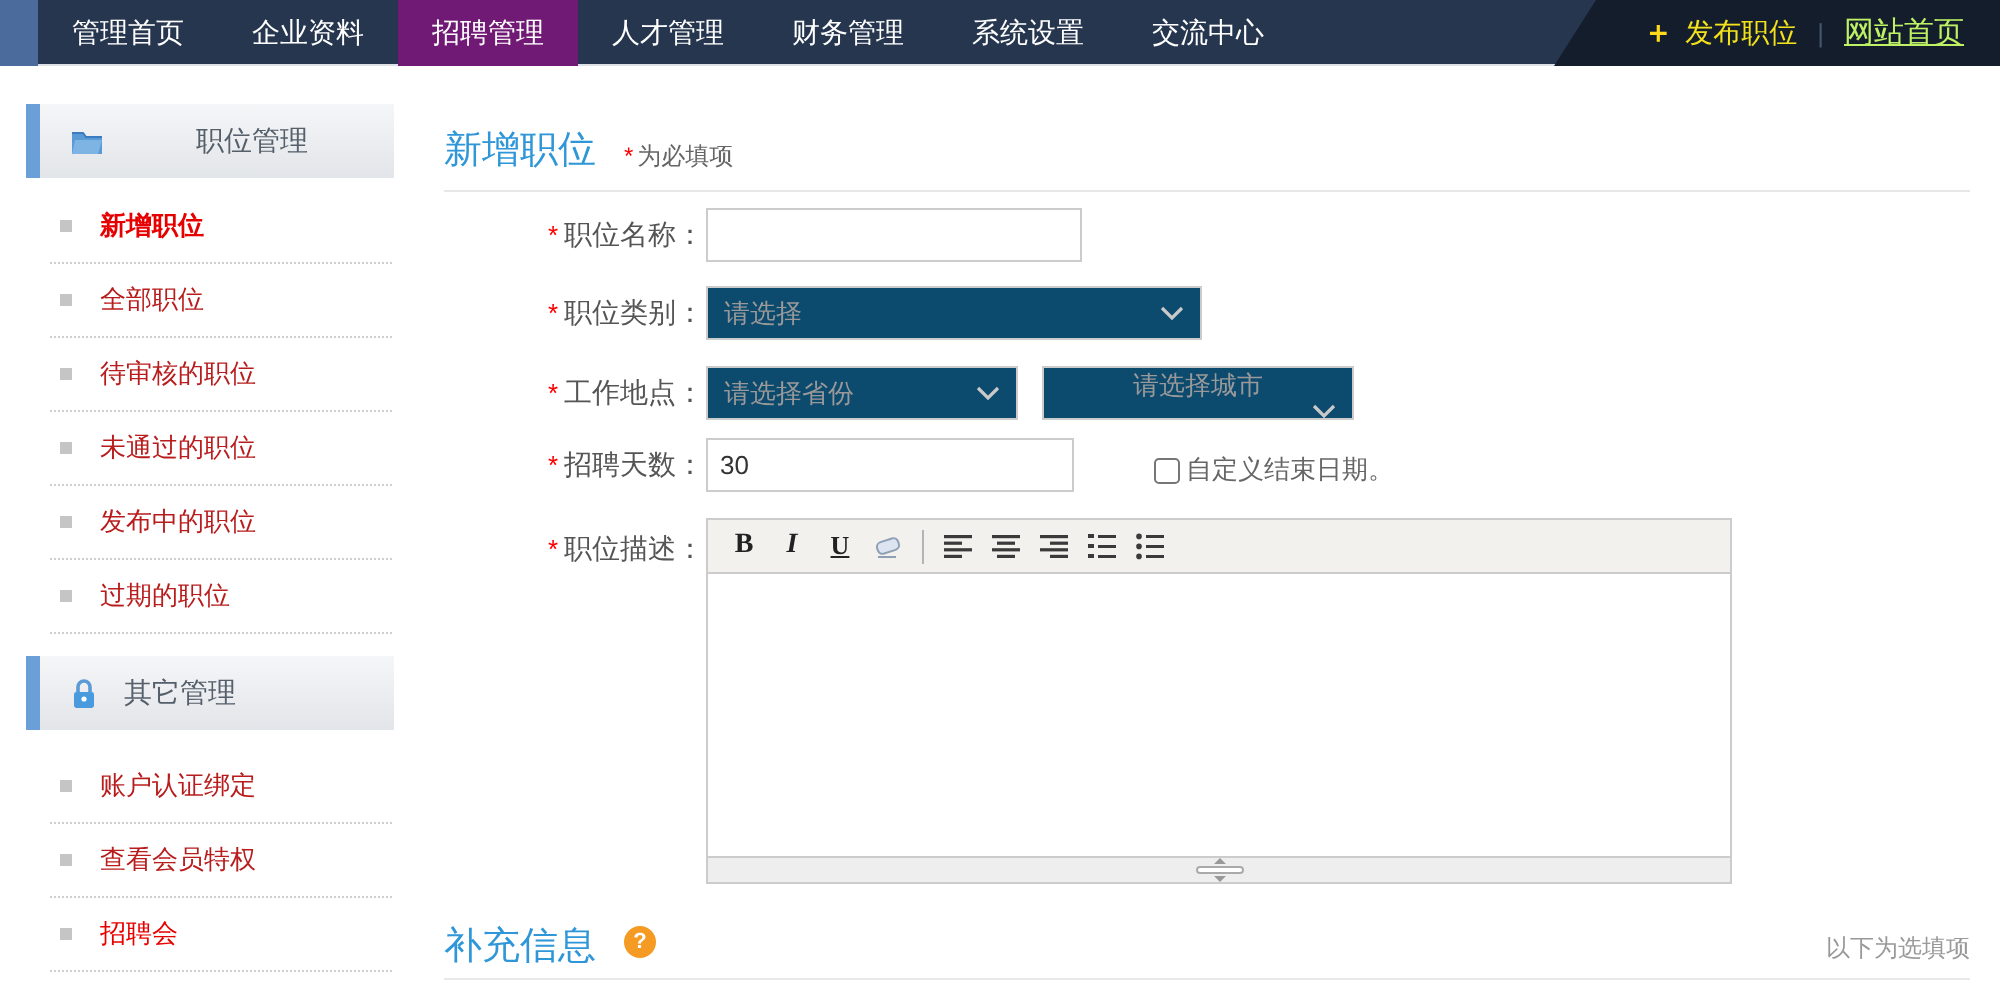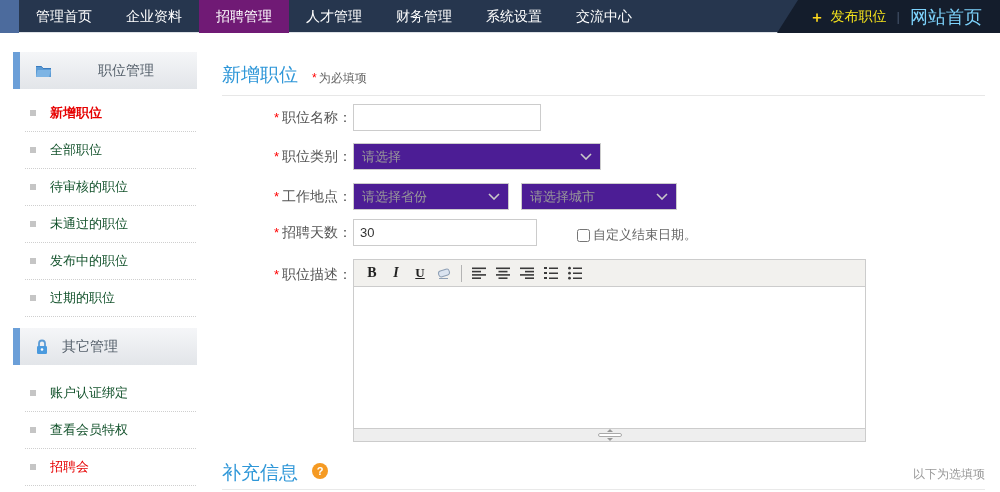--- a/index.html
+++ b/index.html
@@ -12,45 +12,45 @@
   .logo-square { position:absolute; left:0; top:0; width:19px; height:33px; background:#4c6b9d; }
   .nav-items { position:absolute; left:19px; top:0; height:33px; display:flex; }
   .nav-item { padding:0 17px; line-height:33px; font-size:14px; color:#fff; cursor:pointer; white-space:nowrap; }
   .nav-item.active { background:#701a75; }
   .nav-right { position:absolute; left:770px; top:0; width:230px; height:33px; background:#141d2c;
                clip-path:polygon(28px 0, 100% 0, 100% 100%, 7px 100%);
                display:flex; align-items:center; justify-content:flex-end; padding-right:18px; }
   .plus-ico { color:#ffd91c; font-size:15px; font-weight:bold; margin-right:6px; line-height:1; }
   .publish-label { color:#f3e11c; font-size:14px; cursor:pointer; }
   .nav-divider { color:#46556b; font-size:13px; margin:0 10px; }
-  .site-home { color:#7dd3fc; font-size:18px; cursor:pointer; }
+  .site-home { color:#bef264; font-size:15px; cursor:pointer;text-decoration:underline; }
 
   
   .side-section-header { position:absolute; left:13px; width:184px; height:37px;
       border-left:7px solid #6b9fd8; background:linear-gradient(180deg,#f5f6f8,#e2e5e9);
       display:flex; align-items:center; padding-left:15px; }
   .side-section-header .hdr-label { font-size:14px; color:#55606b; margin-left:13px; }
   .side-items { position:absolute; left:25px; width:171px; }
   .side-item { height:37px; display:flex; align-items:center; border-bottom:1px dotted #cfcfcf; cursor:pointer; }
   .side-bullet { width:6px; height:6px; background:#c5c5c5; margin-left:5px; flex:none; }
-  .side-item span.lbl { font-size:13px; color:#14532d; margin-left:14px; }
+  .side-item span.lbl { font-size:13px; color:#b91c1c; margin-left:14px; }
   .side-item.active-bold span.lbl { color:#e60000; font-weight:bold; }
   .side-item.active-red span.lbl { color:#e60000; }
 
   
   .page-title { position:absolute; left:222px; top:62px; font-size:19px; color:#2f97d8; }
   .req-note { position:absolute; left:312px; top:70px; font-size:12px; color:#666; }
   .req-note .star { color:#f00; margin-right:2px; }
   .title-sep { position:absolute; left:222px; top:95px; width:763px; height:1px; background:#e7e7e7; }
 
   .f-label { position:absolute; left:222px; width:130px; text-align:right; font-size:14px; color:#555; line-height:27px; white-space:nowrap; }
   .f-label .star { color:#f00; margin-right:3px; font-size:13px; }
   .txt-input { position:absolute; height:27px; border:1px solid #ccc; background:#fff; font-size:13px; color:#333;
                padding:0 6px; font-family:"Liberation Sans","DejaVu Sans",sans-serif; outline:none; }
-  .sel { position:absolute; height:27px; border:1px solid #ccc; background:#4c1d95; display:flex; align-items:center;
+  .sel { position:absolute; height:27px; border:1px solid #ccc; background:#0c4a6e; display:flex; align-items:center;
          padding:0 8px; font-size:13px; color:#999; cursor:pointer; }
   .sel .chev { margin-left:auto; display:flex; }
 
   .chk-row { position:absolute; display:flex; align-items:center; }
   .chk-row input { width:13px; height:13px; margin-right:3px; cursor:pointer; }
   .chk-row label { font-size:13px; color:#666; cursor:pointer; }
 
   
   .editor { position:absolute; left:353px; top:259px; width:513px; border:1px solid #ccc; }
   .ed-toolbar { height:27px; background:#f2f1ee; border-bottom:1px solid #ccc; display:flex; align-items:center; padding:0 6px; }
@@ -188,21 +188,21 @@
     <span class="star">*</span><span>工作地点：</span>
   </div>
   <div class="sel" style="left:353px; top:183px; width:156px;">
     <span>请选择省份</span>
     <span class="chev">
       <svg width="12" height="7" viewBox="0 0 12 7">
           <polyline points="1,1 6,6 11,1" fill="none" stroke="#c9c9c9" stroke-width="1.6"></polyline>
         </svg>
     </span>
   </div>
-  <div class="sel" style="left:521px; top:183px; width:156px;">
+  <div class="sel" style="left:521px; top:183px; width:156px;flex-direction:column;">
     <span>请选择城市</span>
     <span class="chev">
       <svg width="12" height="7" viewBox="0 0 12 7">
           <polyline points="1,1 6,6 11,1" fill="none" stroke="#c9c9c9" stroke-width="1.6"></polyline>
         </svg>
     </span>
   </div>
 
   <div class="f-label" style="top:219px;">
     <span class="star">*</span><span>招聘天数：</span>

